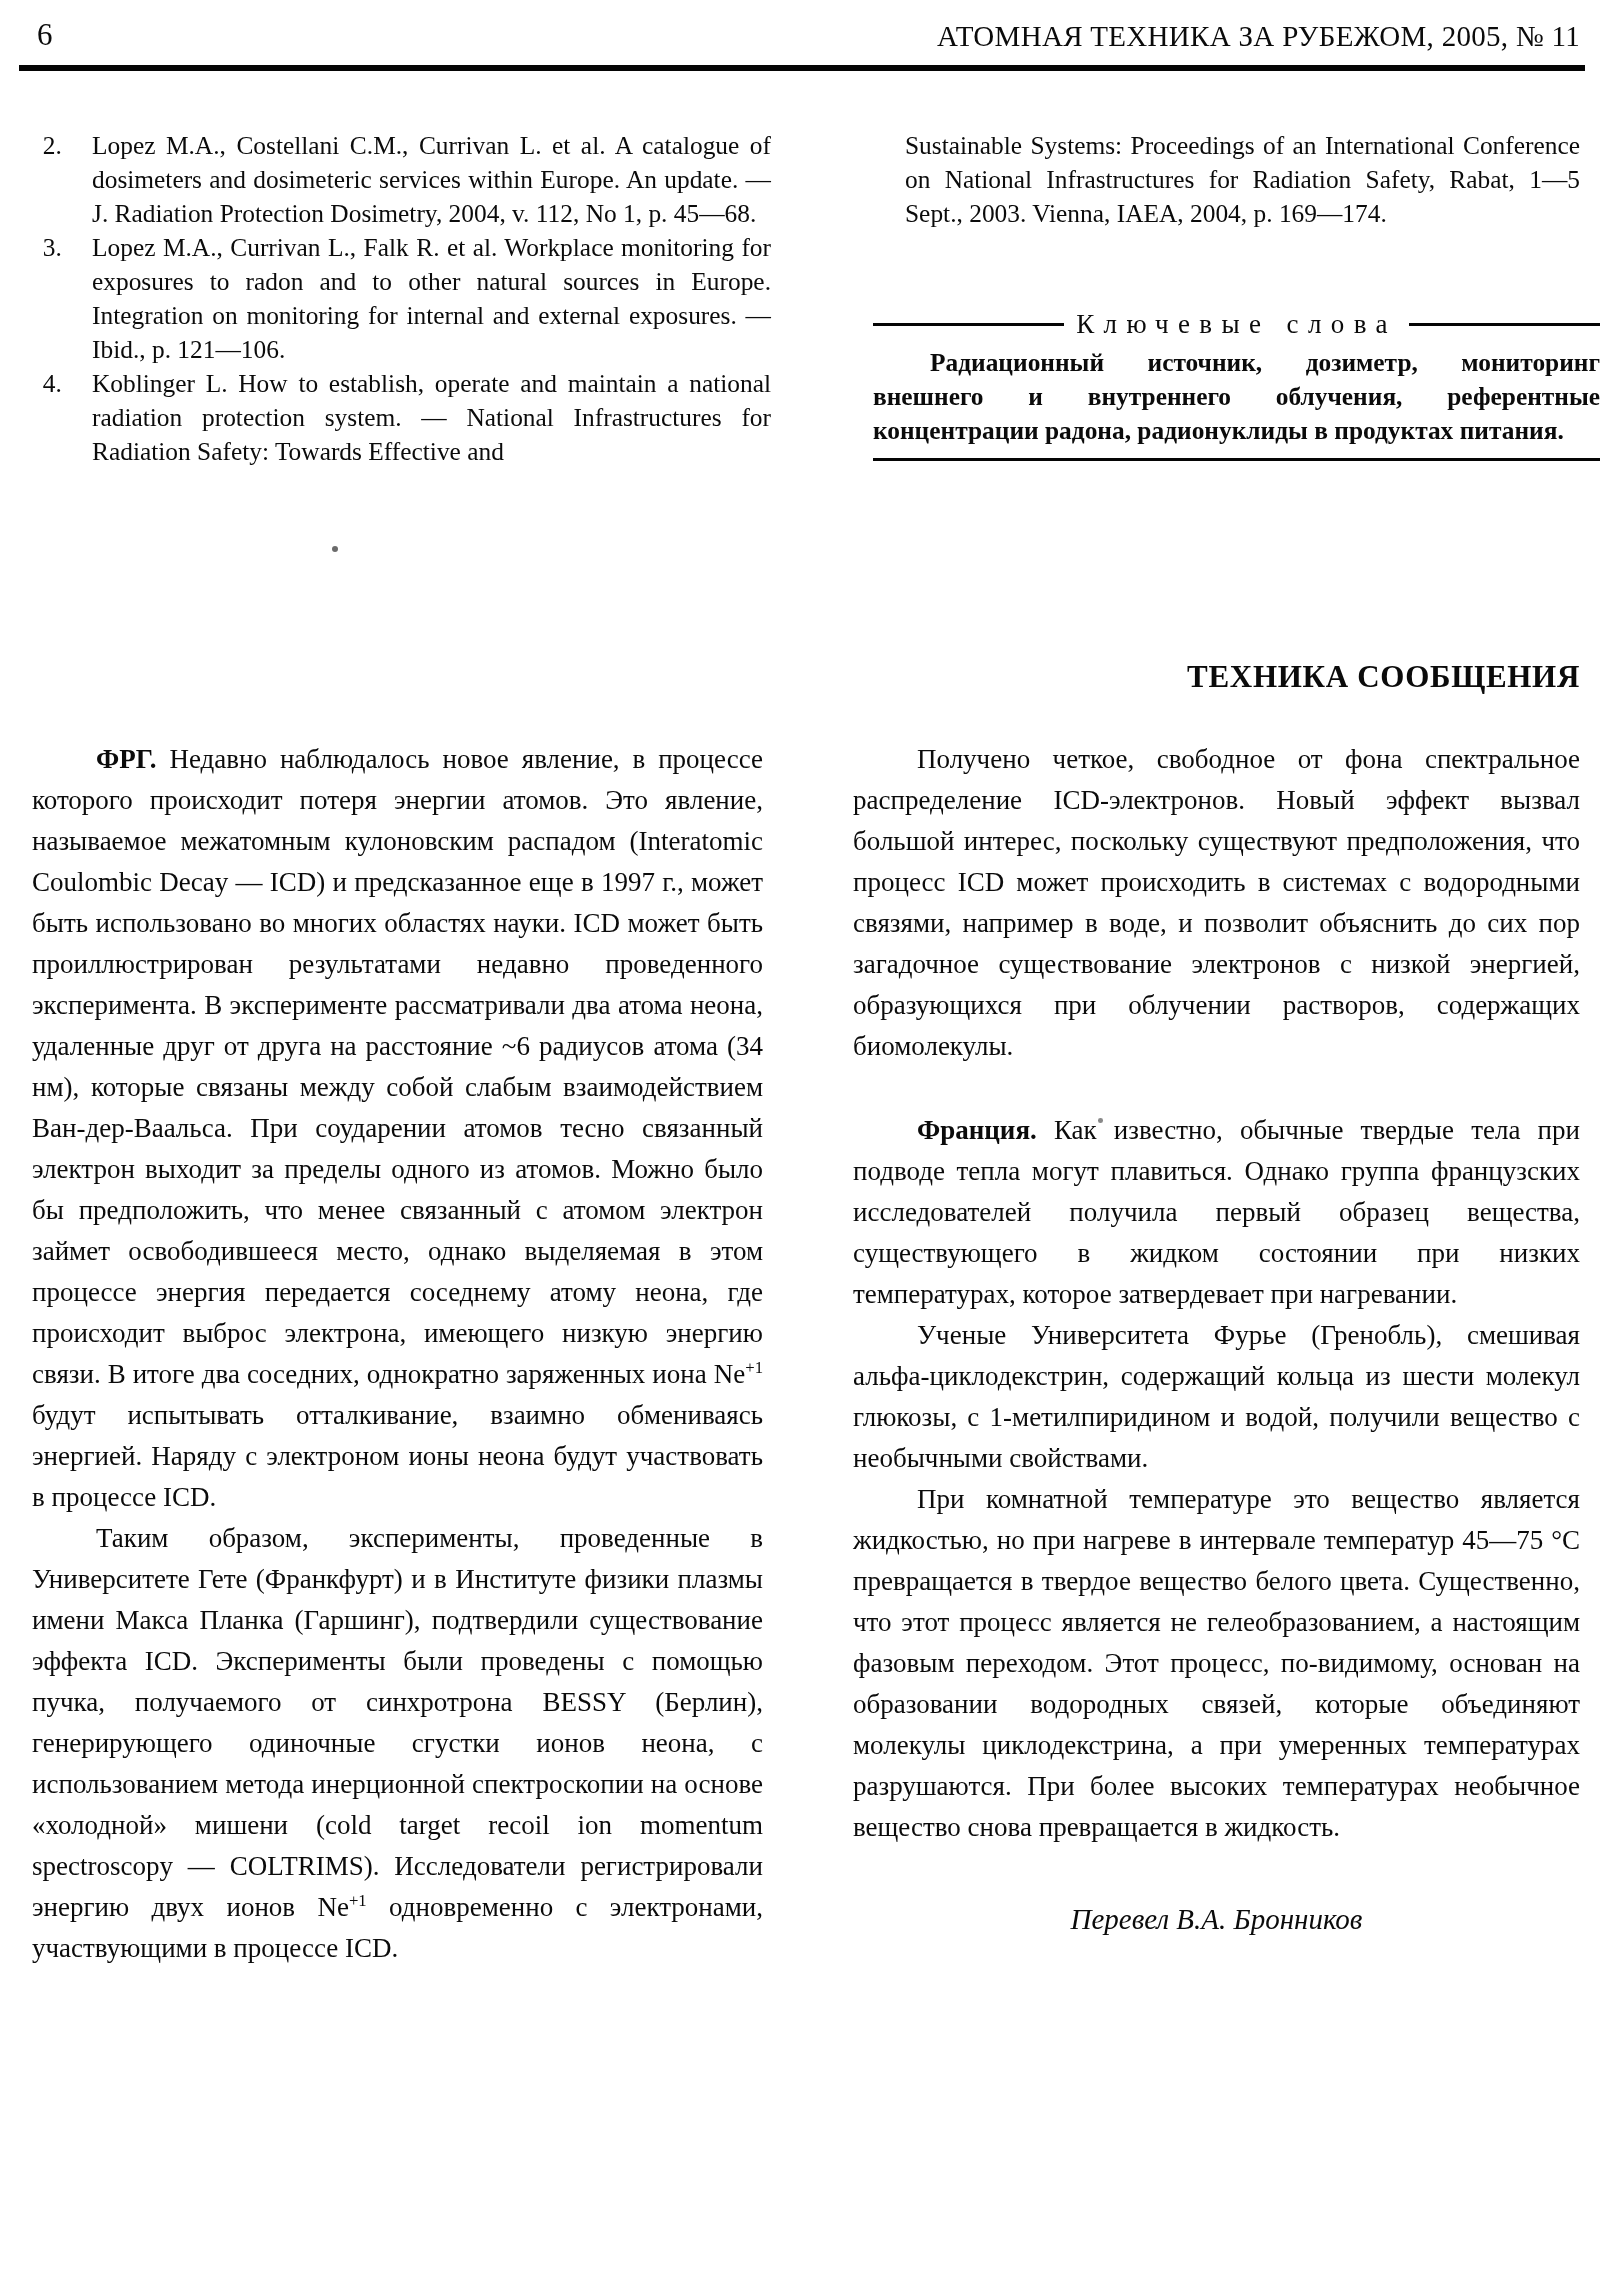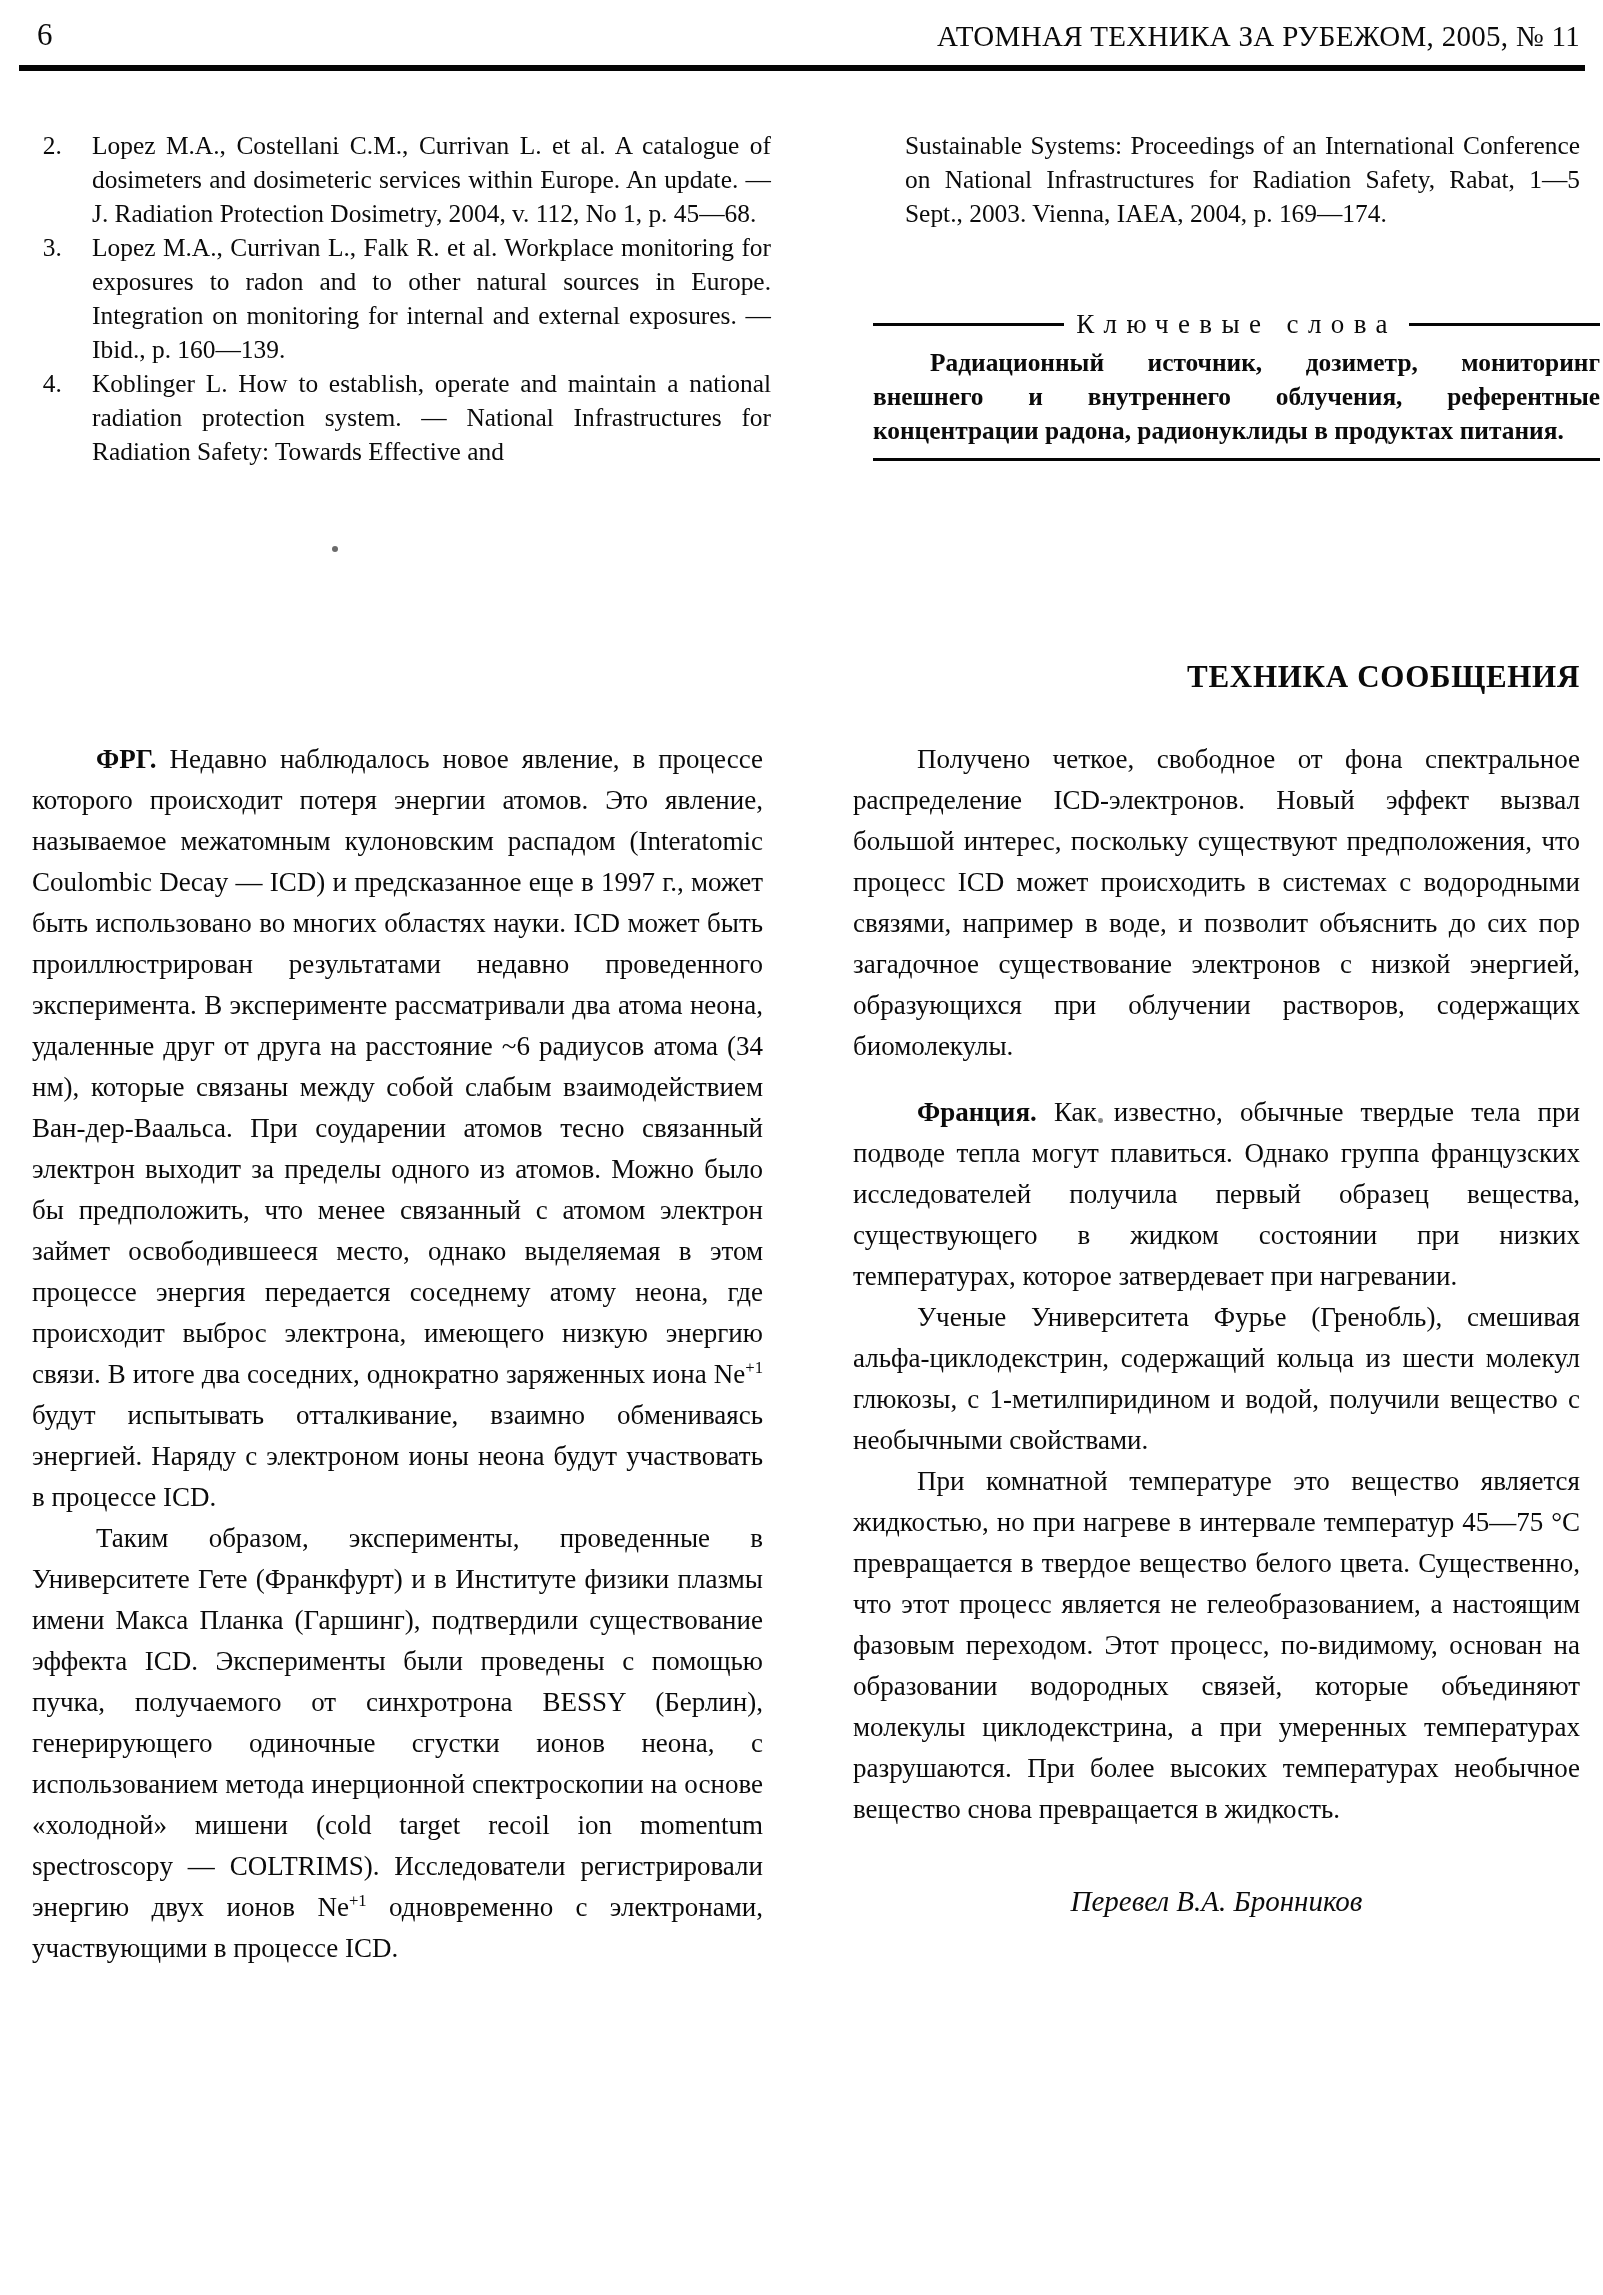--- a/index.html
+++ b/index.html
@@ -58,21 +58,21 @@
   .section-title{
     position:absolute;left:853px;top:659px;width:727px;
     text-align:right;font-size:31px;line-height:36px;
     font-weight:700;letter-spacing:0.7px;
   }
   
   .col{position:absolute;top:739px;font-size:27px;line-height:41px;}
   .col p{margin:0;text-align:justify;text-indent:64px;}
   .col-left{left:32px;width:731px;}
   .col-right{left:853px;width:727px;}
-  .col-right p.new-item{margin-top:25px;}
+  .col-right p.new-item{margin-top:43px;}
   sup{font-size:.62em;line-height:0;vertical-align:super;}
   
   .credits{
     margin-top:44px;text-align:center;
     font-style:italic;font-size:29px;line-height:55px;
   }
   
   .dot{position:absolute;border-radius:50%;background:#3a3a3a;}
   .dot-a{left:332px;top:546px;width:6px;height:6px;opacity:.75;}
   .dot-b{left:1098px;top:1118px;width:4.7px;height:4.7px;opacity:.6;}
@@ -86,21 +86,21 @@
   <div class="journal-title">АТОМНАЯ ТЕХНИКА ЗА РУБЕЖОМ, 2005, № 11</div>
   <div class="header-rule"></div>
 
   <div class="refs-left">
     <div class="ref-item">
       <span class="ref-num">2.</span>
       <span>Lopez M.A., Costellani C.M., Currivan L. et al. A catalogue of dosimeters and dosimeteric services within Europe. An update. — J. Radiation Protection Dosimetry, 2004, v. 112, No 1, p. 45—68.</span>
     </div>
     <div class="ref-item">
       <span class="ref-num">3.</span>
-      <span>Lopez M.A., Currivan L., Falk R. et al. Workplace monitoring for exposures to radon and to other natural sources in Europe. Integration on monitoring for internal and external exposures. — Ibid., p. 160—139.</span>
+      <span>Lopez M.A., Currivan L., Falk R. et al. Workplace monitoring for exposures to radon and to other natural sources in Europe. Integration on monitoring for internal and external exposures. — Ibid., p. 121—106.</span>
     </div>
     <div class="ref-item">
       <span class="ref-num">4.</span>
       <span>Koblinger L. How to establish, operate and maintain a national radiation protection system. — National Infrastructures for Radiation Safety: Towards Effective and</span>
     </div>
   </div>
 
   <div class="refs-right">
     <div class="cont">Sustainable Systems: Proceedings of an International Conference on National Infrastructures for Radiation Safety, Rabat, 1—5 Sept., 2003. Vienna, IAEA, 2004, p. 169—174.</div>
   </div>

